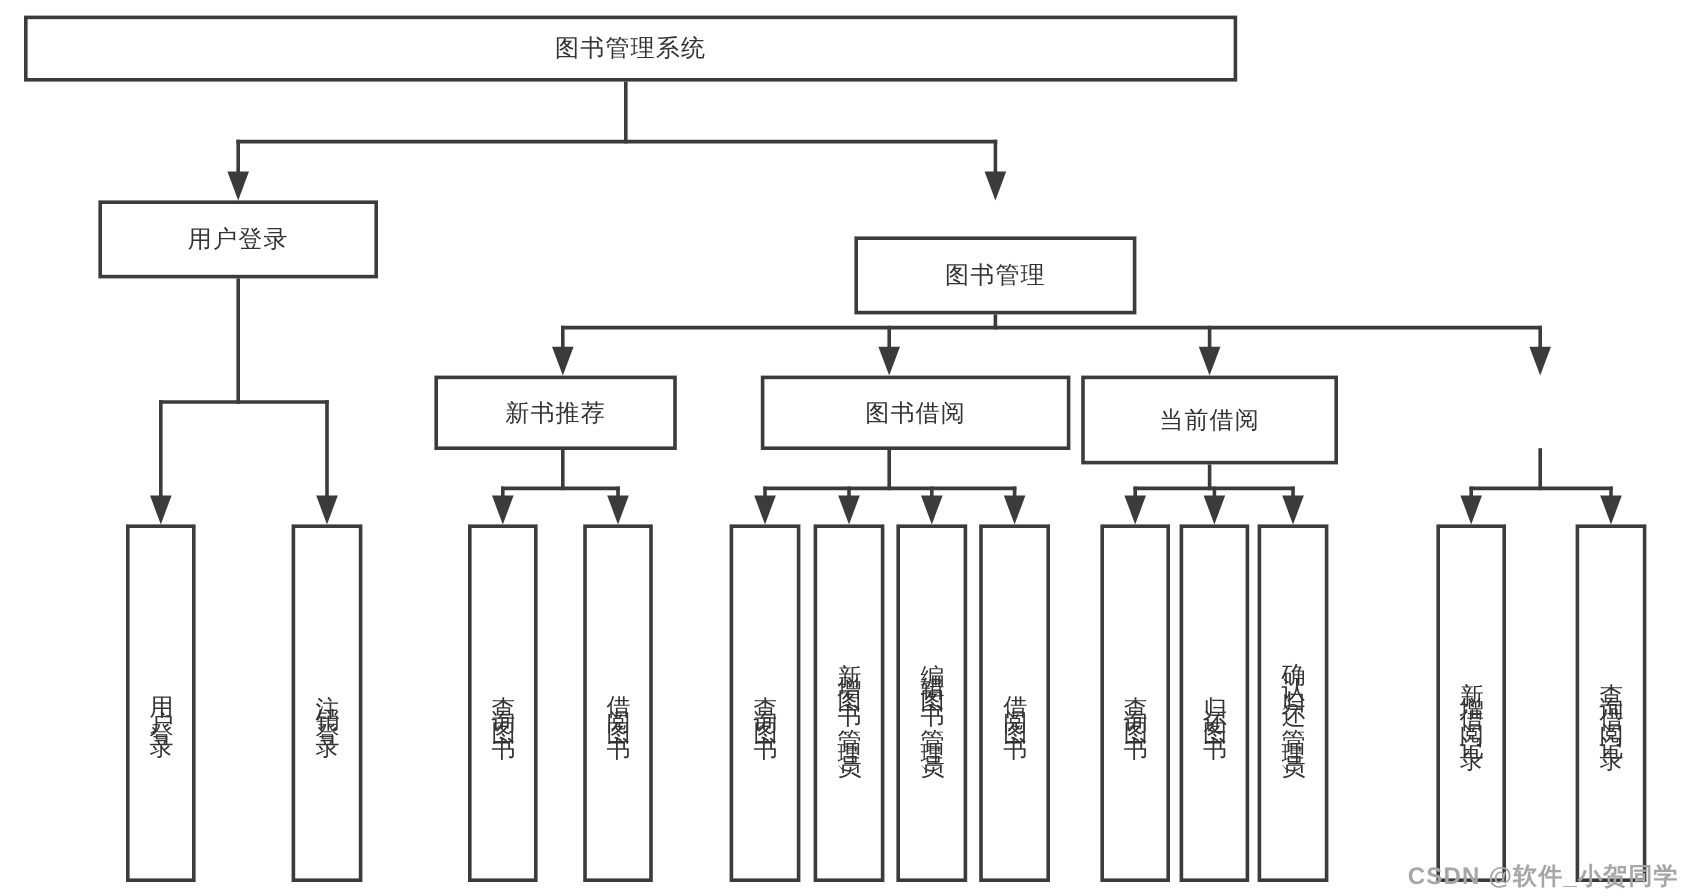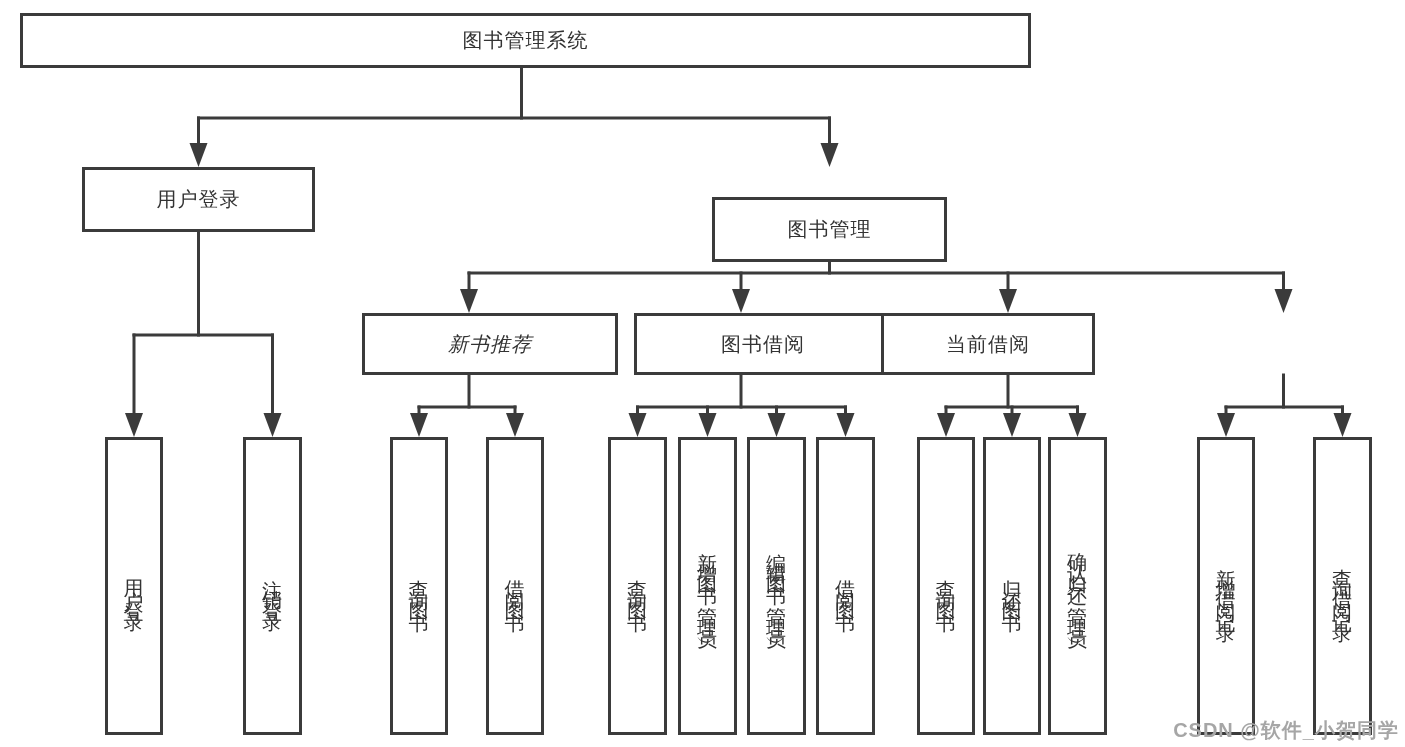--- a/index.html
+++ b/index.html
@@ -133,27 +133,27 @@
   <div class="watermark">CSDN @软件_小贺同学</div>
 <div class="node horizontal" style="left: 20px; top: 13px; width: 1011px; height: 55px;">
       <span class="node-label">图书管理系统</span>
     </div>
     <div class="node horizontal" style="left: 82px; top: 167px; width: 233px; height: 65px;">
       <span class="node-label">用户登录</span>
     </div>
     <div class="node horizontal" style="left: 712px; top: 167px; width: 235px; height: 65px; margin-top: 30px;">
       <span class="node-label">图书管理</span>
     </div>
-    <div class="node horizontal" style="left: 362px; top: 313px; width: 256px; height: 62px; font-style: italic;">
+    <div class="node horizontal" style="left: 362px; top: 313px; width: 202px; height: 62px;">
       <span class="node-label">新书推荐</span>
     </div>
     <div class="node horizontal" style="left: 634px; top: 313px; width: 258px; height: 62px;">
       <span class="node-label">图书借阅</span>
     </div>
-    <div class="node horizontal" style="left: 881px; top: 313px; width: 214px; height: 62px;">
+    <div class="node horizontal" style="left: 901px; top: 313px; width: 214px; height: 74px;">
       <span class="node-label">当前借阅</span>
     </div>
     <div class="node vertical" style="left: 105px; top: 437px; width: 58px; height: 298px;">
       <span class="node-label">用户登录</span>
     </div>
     <div class="node vertical" style="left: 243px; top: 437px; width: 59px; height: 298px;">
       <span class="node-label">注销登录</span>
     </div>
     <div class="node vertical" style="left: 390px; top: 437px; width: 58px; height: 298px;">
       <span class="node-label">查询图书</span>

